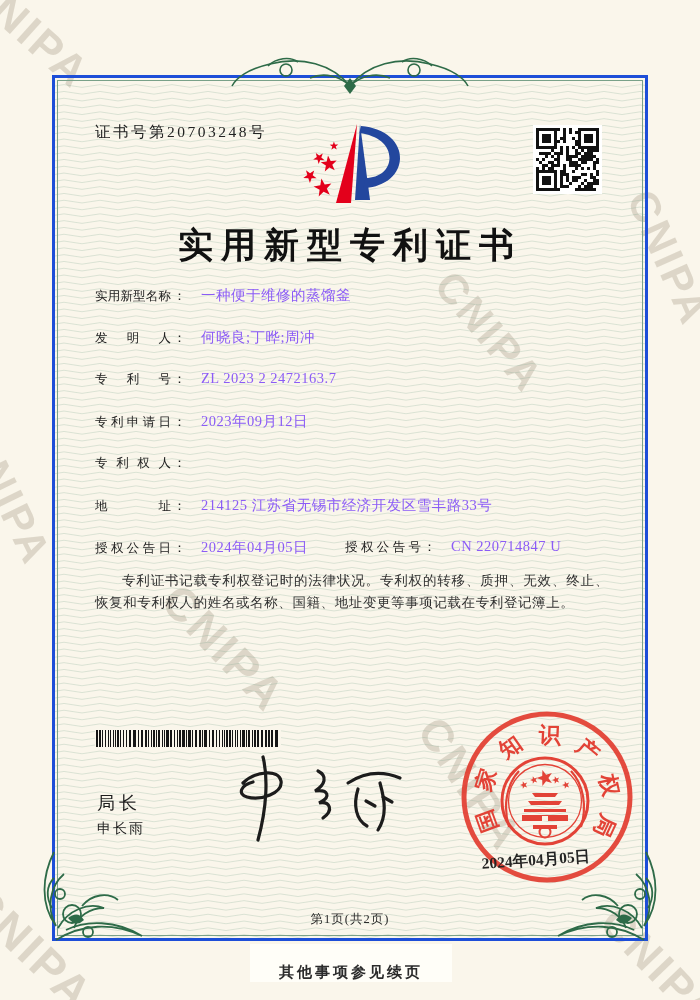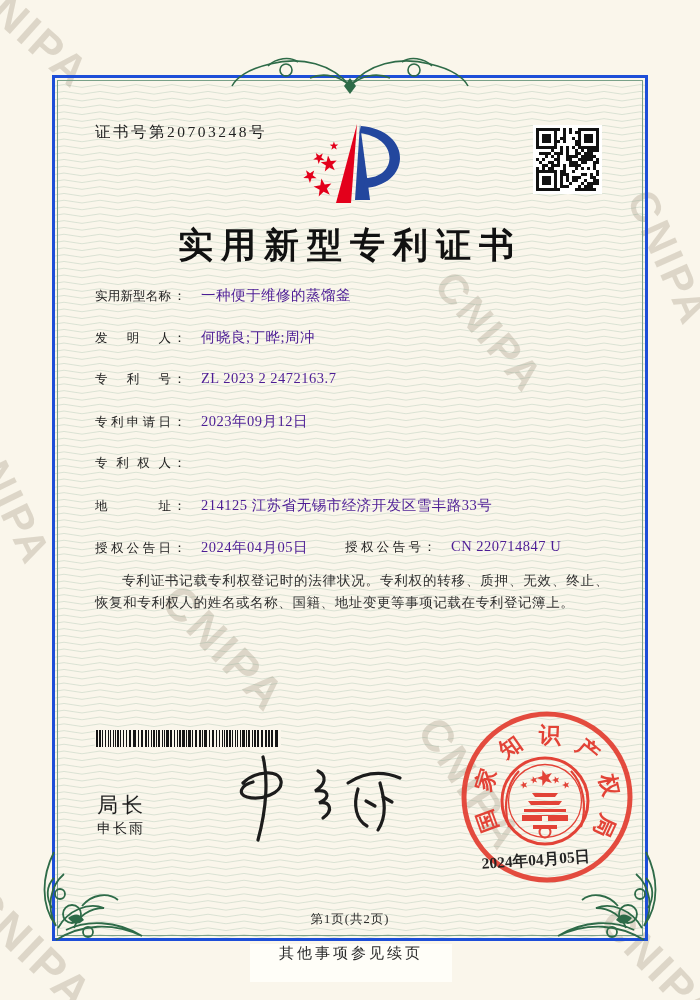--- a/index.html
+++ b/index.html
@@ -53,46 +53,46 @@
   
   .fields{position:absolute;left:40px;top:196px;width:520px;z-index:2;}
   .field-row{height:42px;display:flex;align-items:center;}
   .pair{display:inline-flex;align-items:baseline;}
   .pair.first-of-two{width:250px;}
   .flabel{
     display:inline-flex;justify-content:space-between;
     width:76px;font-size:12.5px;color:#222;flex:none;
   }
   .fcolon{font-size:13px;margin:0 2px;flex:none;}
-  .fvalue{font-size:14.5px;color:#4c1d95;margin-left:13px;letter-spacing:0.5px;white-space:nowrap;}
+  .fvalue{font-size:14.5px;color:#8b5cf6;margin-left:13px;letter-spacing:0.5px;white-space:nowrap;}
 
   
   .paras{position:absolute;left:40px;top:492px;width:514px;z-index:2;}
   .paras p{
     margin:0 0 3px 0;text-indent:2em;font-size:13.5px;line-height:22.3px;
     color:#303030;letter-spacing:0.6px;text-align:justify;
   }
 
   
   .barcode{position:absolute;left:40px;top:652px;z-index:2;line-height:0;}
-  .signer-title{position:absolute;left:42px;top:713px;z-index:2;font-size:21px;letter-spacing:4px;}
+  .signer-title{position:absolute;left:42px;top:713px;z-index:2;font-size:18px;letter-spacing:4px;}
   .signer-name{position:absolute;left:42px;top:742px;z-index:2;font-size:14px;letter-spacing:2px;}
   .signature{position:absolute;left:160px;top:667px;z-index:3;}
   .seal{position:absolute;left:402px;top:629px;z-index:4;opacity:0.95;}
   .page-indicator{
     position:absolute;left:0;top:833px;width:100%;text-align:center;z-index:2;
     font-size:12.5px;letter-spacing:1px;color:#2a2a2a;
   }
 
   
   .ornament{position:absolute;z-index:3;pointer-events:none;}
   .continuation-note{
     position:absolute;left:250px;top:944px;width:202px;height:38px;z-index:2;
-    background:#fffef8;display:flex;align-items:flex-start;justify-content:center;
-    font-size:15px;letter-spacing:3px;color:#2b2b2b;
+    background:#fffef8;display:flex;align-items:flex-end;justify-content:center;
+    font-size:15px;letter-spacing:3px;color:#2b2b2b;font-weight:bold;
   }
 </style>
 </head>
 <body>
 
 <div class="page">
 
   <span class="wm wm1">CNIPA</span>
   <span class="wm wm2">CNIPA</span>
   <span class="wm wm3">CNIPA</span>

